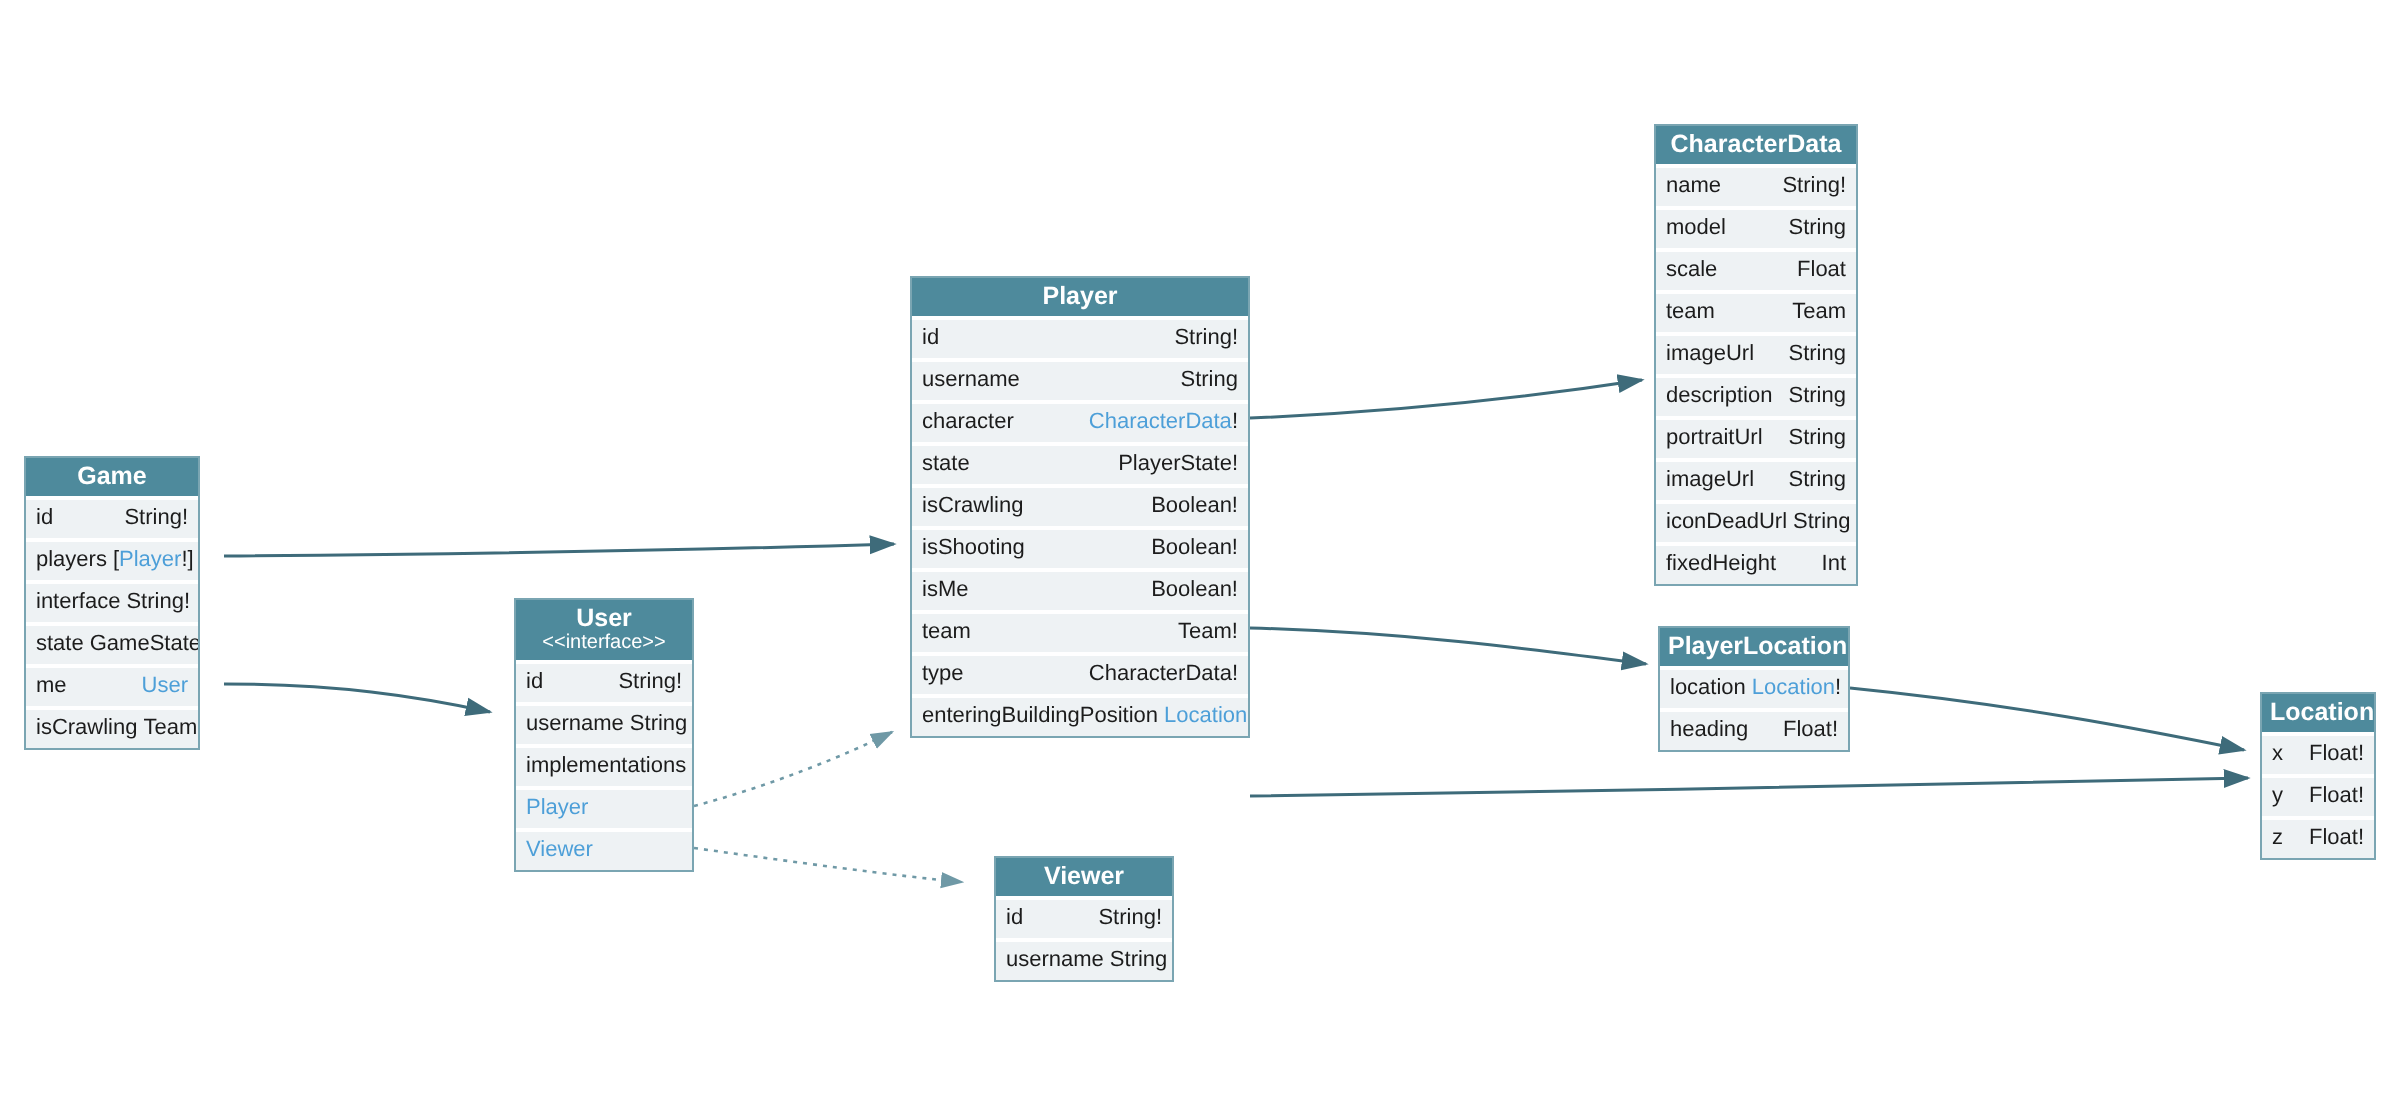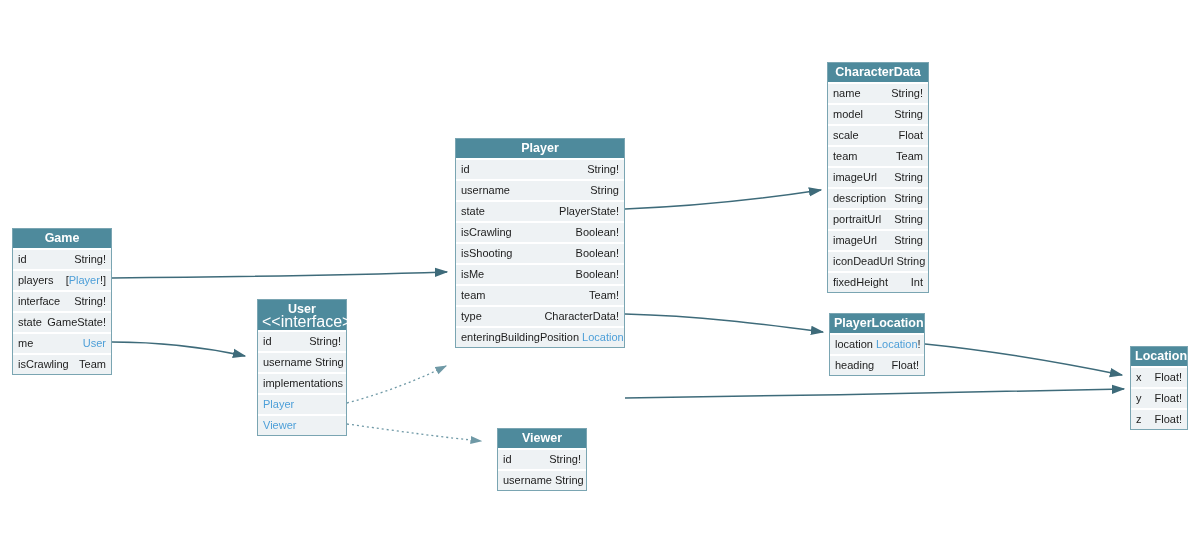--- a/index.html
+++ b/index.html
@@ -36,21 +36,21 @@
     text-align: center;
     font-weight: bold;
     font-size: 12.5px;
     line-height: 14px;
     padding: 2px 4px 3px 4px;
     white-space: nowrap;
   }
   .gv-sub {
     display: block;
     font-weight: normal;
-    font-size: 16px;
+    font-size: 10px;
     line-height: 11px;
   }
   .gv-row {
     display: flex;
     justify-content: space-between;
     gap: 3px;
     background: var(--row-bg, #eef2f4);
     border-top: 2px solid var(--separator, #fff);
     height: 19px;
     line-height: 19px;
@@ -78,21 +78,21 @@
   <path d="M112,278 C240,277 350,275 447,272" class="edge solid" marker-end="url(#ah-solid)"></path>
       <path d="M112,342 C168,342 208,348 245,356" class="edge solid" marker-end="url(#ah-solid)"></path>
       <path d="M625,209 C700,206 762,199 821,190" class="edge solid" marker-end="url(#ah-solid)"></path>
       <path d="M625,314 C700,316 762,324 823,332" class="edge solid" marker-end="url(#ah-solid)"></path>
       <path d="M625,398 C780,396 990,392 1124,389" class="edge solid" marker-end="url(#ah-solid)"></path>
       <path d="M925,344 C1005,352 1068,364 1122,375" class="edge solid" marker-end="url(#ah-solid)"></path>
       <path d="M347,403 C385,393 422,378 446,366" class="edge dotted" marker-end="url(#ah-dotted)"></path>
       <path d="M347,424 C397,431 448,438 481,441" class="edge dotted" marker-end="url(#ah-dotted)"></path>
     </svg>
   <div id="tables">
-      <div class="gv-table" style="left: 12px; top: 228px; width: 100px;">
+      <div class="gv-table" style="left: 12px; top: 228px; width: 88px;">
         <div class="gv-head"><span>Game</span></div>
         <div class="gv-row">
           <span class="gv-name">id</span>
           <span class="gv-type">String!</span>
         </div>
         <div class="gv-row">
           <span class="gv-name">players</span>
           <span class="gv-type"><span>[</span><span class="link">Player</span><span>!]</span></span>
         </div>
         <div class="gv-row">
@@ -134,20 +134,24 @@
       </div>
       <div class="gv-table" style="left: 455px; top: 138px; width: 170px;">
         <div class="gv-head"><span>Player</span></div>
         <div class="gv-row">
           <span class="gv-name">id</span>
           <span class="gv-type">String!</span>
         </div>
         <div class="gv-row">
           <span class="gv-name">username</span>
           <span class="gv-type">String</span>
+        </div>
+        <div class="gv-row">
+          <span class="gv-name">character</span>
+          <span class="gv-type"><span class="link">CharacterData</span><span>!</span></span>
         </div>
         <div class="gv-row">
           <span class="gv-name">state</span>
           <span class="gv-type">PlayerState!</span>
         </div>
         <div class="gv-row">
           <span class="gv-name">isCrawling</span>
           <span class="gv-type">Boolean!</span>
         </div>
         <div class="gv-row">

